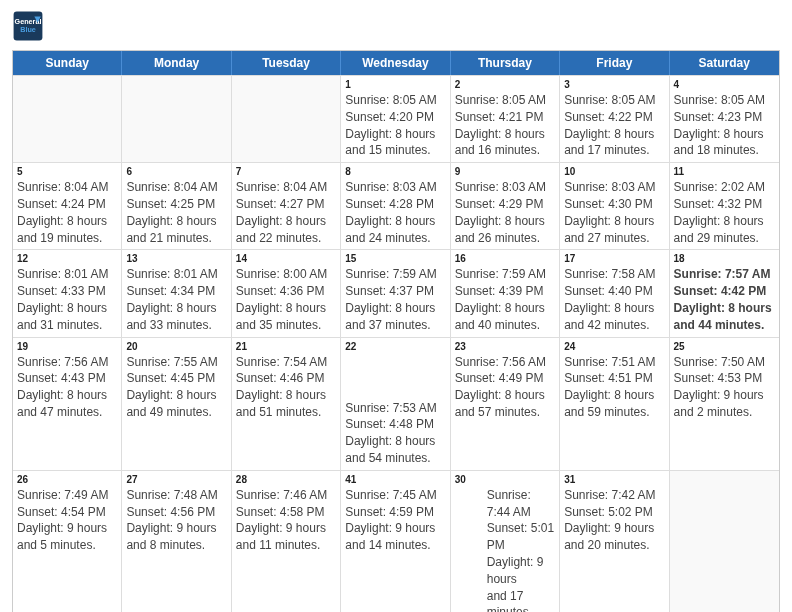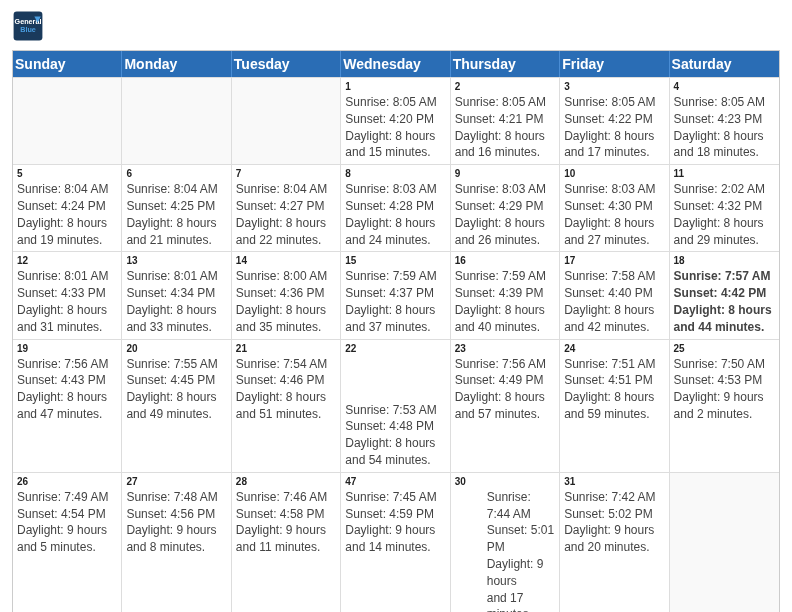--- a/index.html
+++ b/index.html
@@ -50,22 +50,22 @@
       flex-direction: column;
       border: 1px solid #ccc;
     }
     .cal-header {
       display: grid;
       grid-template-columns: repeat(7, 1fr);
       background: #2a6db5;
     }
     .cal-header-cell {
       color: #fff;
-      text-align: left;
-      font-size: 14px;
+      text-align: center;
+      font-size: 12px;
       font-weight: bold;
       padding: 5px 2px;
       border-right: 1px solid #4a8dd5;
     }
     .cal-header-cell:last-child { border-right: none; }
     .cal-body {
       flex: 1;
       display: flex;
       flex-direction: column;
     }
@@ -330,21 +330,21 @@
 and 8 minutes.</div>
           </div>
           <div class="cal-cell">
             <span class="cell-day">28</span>
             <div class="cell-info" style="white-space: pre-line;">Sunrise: 7:46 AM
 Sunset: 4:58 PM
 Daylight: 9 hours
 and 11 minutes.</div>
           </div>
           <div class="cal-cell">
-            <span class="cell-day">47</span>
+            <span class="cell-day">41</span>
             <div class="cell-info" style="white-space: pre-line;">Sunrise: 7:45 AM
 Sunset: 4:59 PM
 Daylight: 9 hours
 and 14 minutes.</div>
           </div>
           <div class="cal-cell">
             <span class="cell-day">30</span>
             <div class="cell-info" style="white-space: pre-line; margin-left: 32px;">Sunrise: 7:44 AM
 Sunset: 5:01 PM
 Daylight: 9 hours

